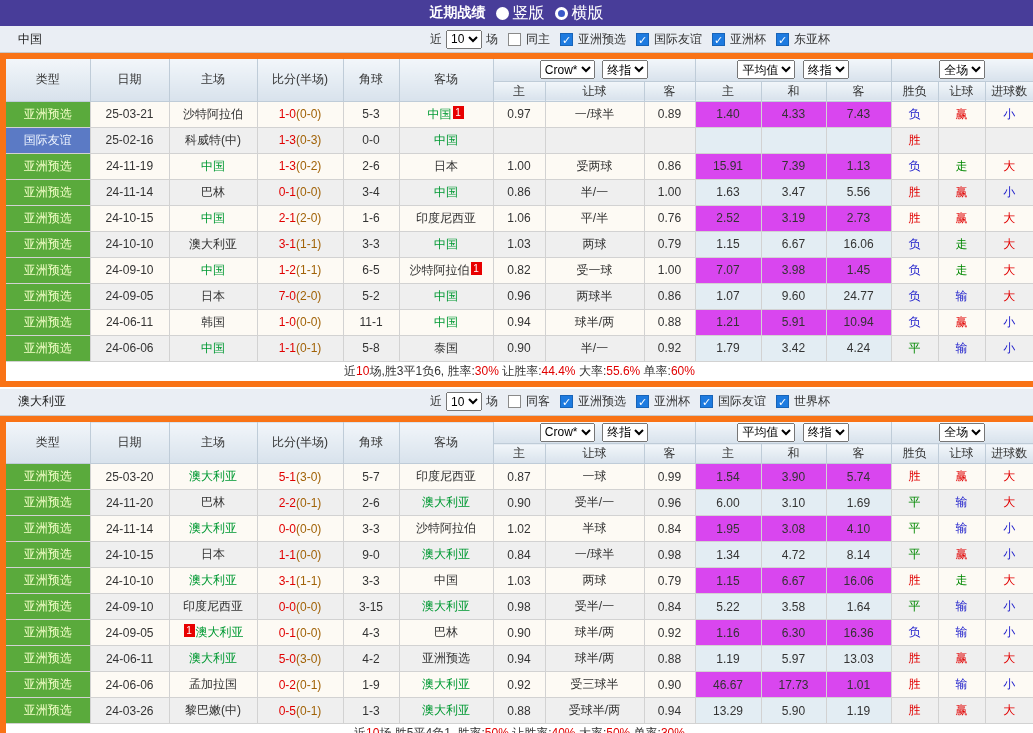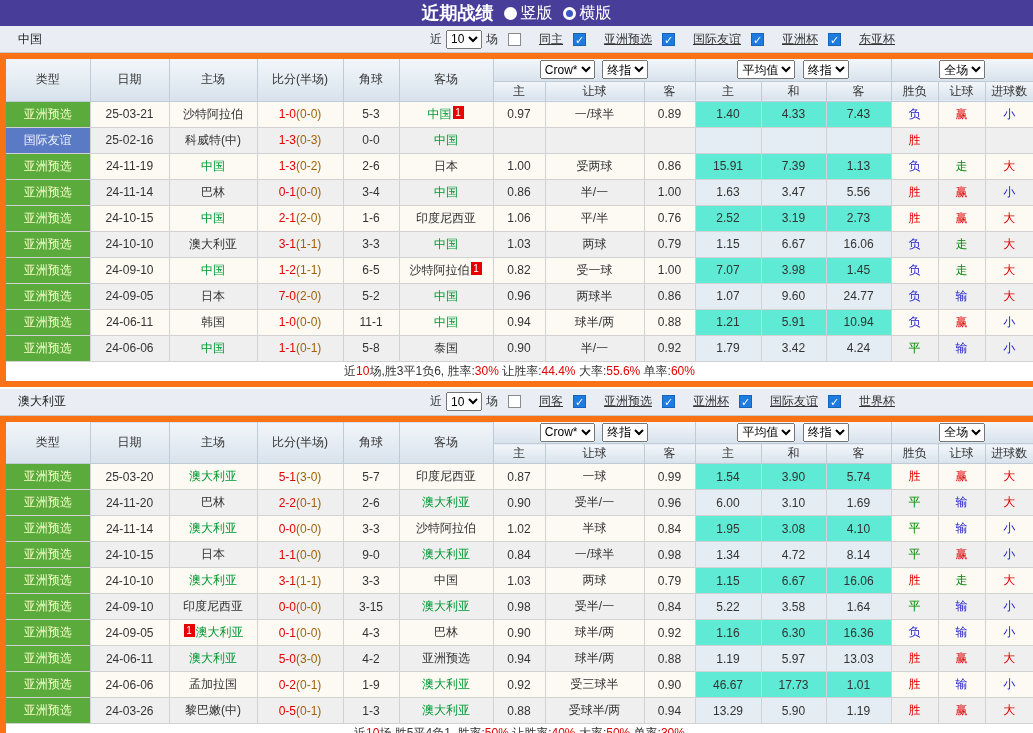--- a/index.html
+++ b/index.html
@@ -8,54 +8,54 @@
     width:1033px;
     font-family:"Liberation Sans","DejaVu Sans",sans-serif;
     font-size:12px; color:#333; background:#fff;
   }
 
   
   .titlebar {
     height:26px; background:#483d99; color:#fff;
     display:flex; align-items:center; justify-content:center; gap:10px;
   }
-  .titlebar .title { font-weight:bold; font-size:18px; }
+  .titlebar .title { font-weight:bold; font-size:14px; }
   .radio-opt { display:flex; align-items:center; gap:4px; cursor:pointer; font-size:16px; }
   .radio { width:13px; height:13px; border-radius:50%; display:inline-block; }
   .radio.unsel { background:#fff; }
   .radio.sel { background:#3a58c8; border:3px solid #fff; }
 
   
   .filterbar {
     height:27px; background:#eaeef4; display:flex; align-items:center;
     border-bottom:1px solid #c9c9c9;
   }
   .team-name { padding-left:18px; width:240px; color:#222; }
   .filter-controls { display:flex; align-items:center; gap:4px; margin-left:190px; }
   .filter-controls select { font-size:12px; height:19px; }
   .cb { width:13px; height:13px; display:inline-block; text-align:center;
         line-height:12px; font-size:11px; margin-left:6px; vertical-align:-2px; }
   .cb.checked { background:#1e7be0; color:#fff; border:1px solid #1864b8; }
   .cb.unchecked { background:#fff; border:1px solid #8a8a8a; }
-  .cb-label { margin-left:14px;text-decoration:underline; }
+  .cb-label { margin-left:1px; }
 
   
   table { border-collapse:collapse; table-layout:fixed; width:1033px; border:6px solid #f97316; }
   th, td { border:1px solid #d2d2d2; text-align:center; overflow:hidden; white-space:nowrap; }
   thead th {
     background:linear-gradient(#f2f6fa,#d8e2ec);
     border-color:#bfccd8; font-weight:normal; color:#333; font-size:12px;
   }
   thead tr.selrow th { height:25px; }
   thead tr.subrow th { height:20px; }
   thead select { font-size:12px; height:19px; margin:0 2px; }
   tbody td { height:26px; font-size:12px; }
   tr.odd td { background:#fdfaf4; }
   tr.even td { background:#efefef; }
-  tr.odd td.avg { background:#5eead4; }
+  tr.odd td.avg { background:#d946ef; }
   tr.even td.avg { background:#e3edf3; }
   td.type { padding:0; font-size:12px; }
   td.type.type-green { background:#5aaa3c; color:#f4ffc8; }
   td.type.type-blue  { background:#5b7ac5; color:#eef4ff; }
   .ft { color:#e10000; }
   .ht { color:#a16207; }
   .focus-team { color:#009933; }
   .redcard { display:inline-block; background:#e80000; color:#fff; font-size:10px;
              width:11px; height:13px; line-height:13px; vertical-align:2px; margin:0 1px; }
   .c-red { color:#e10000; }

